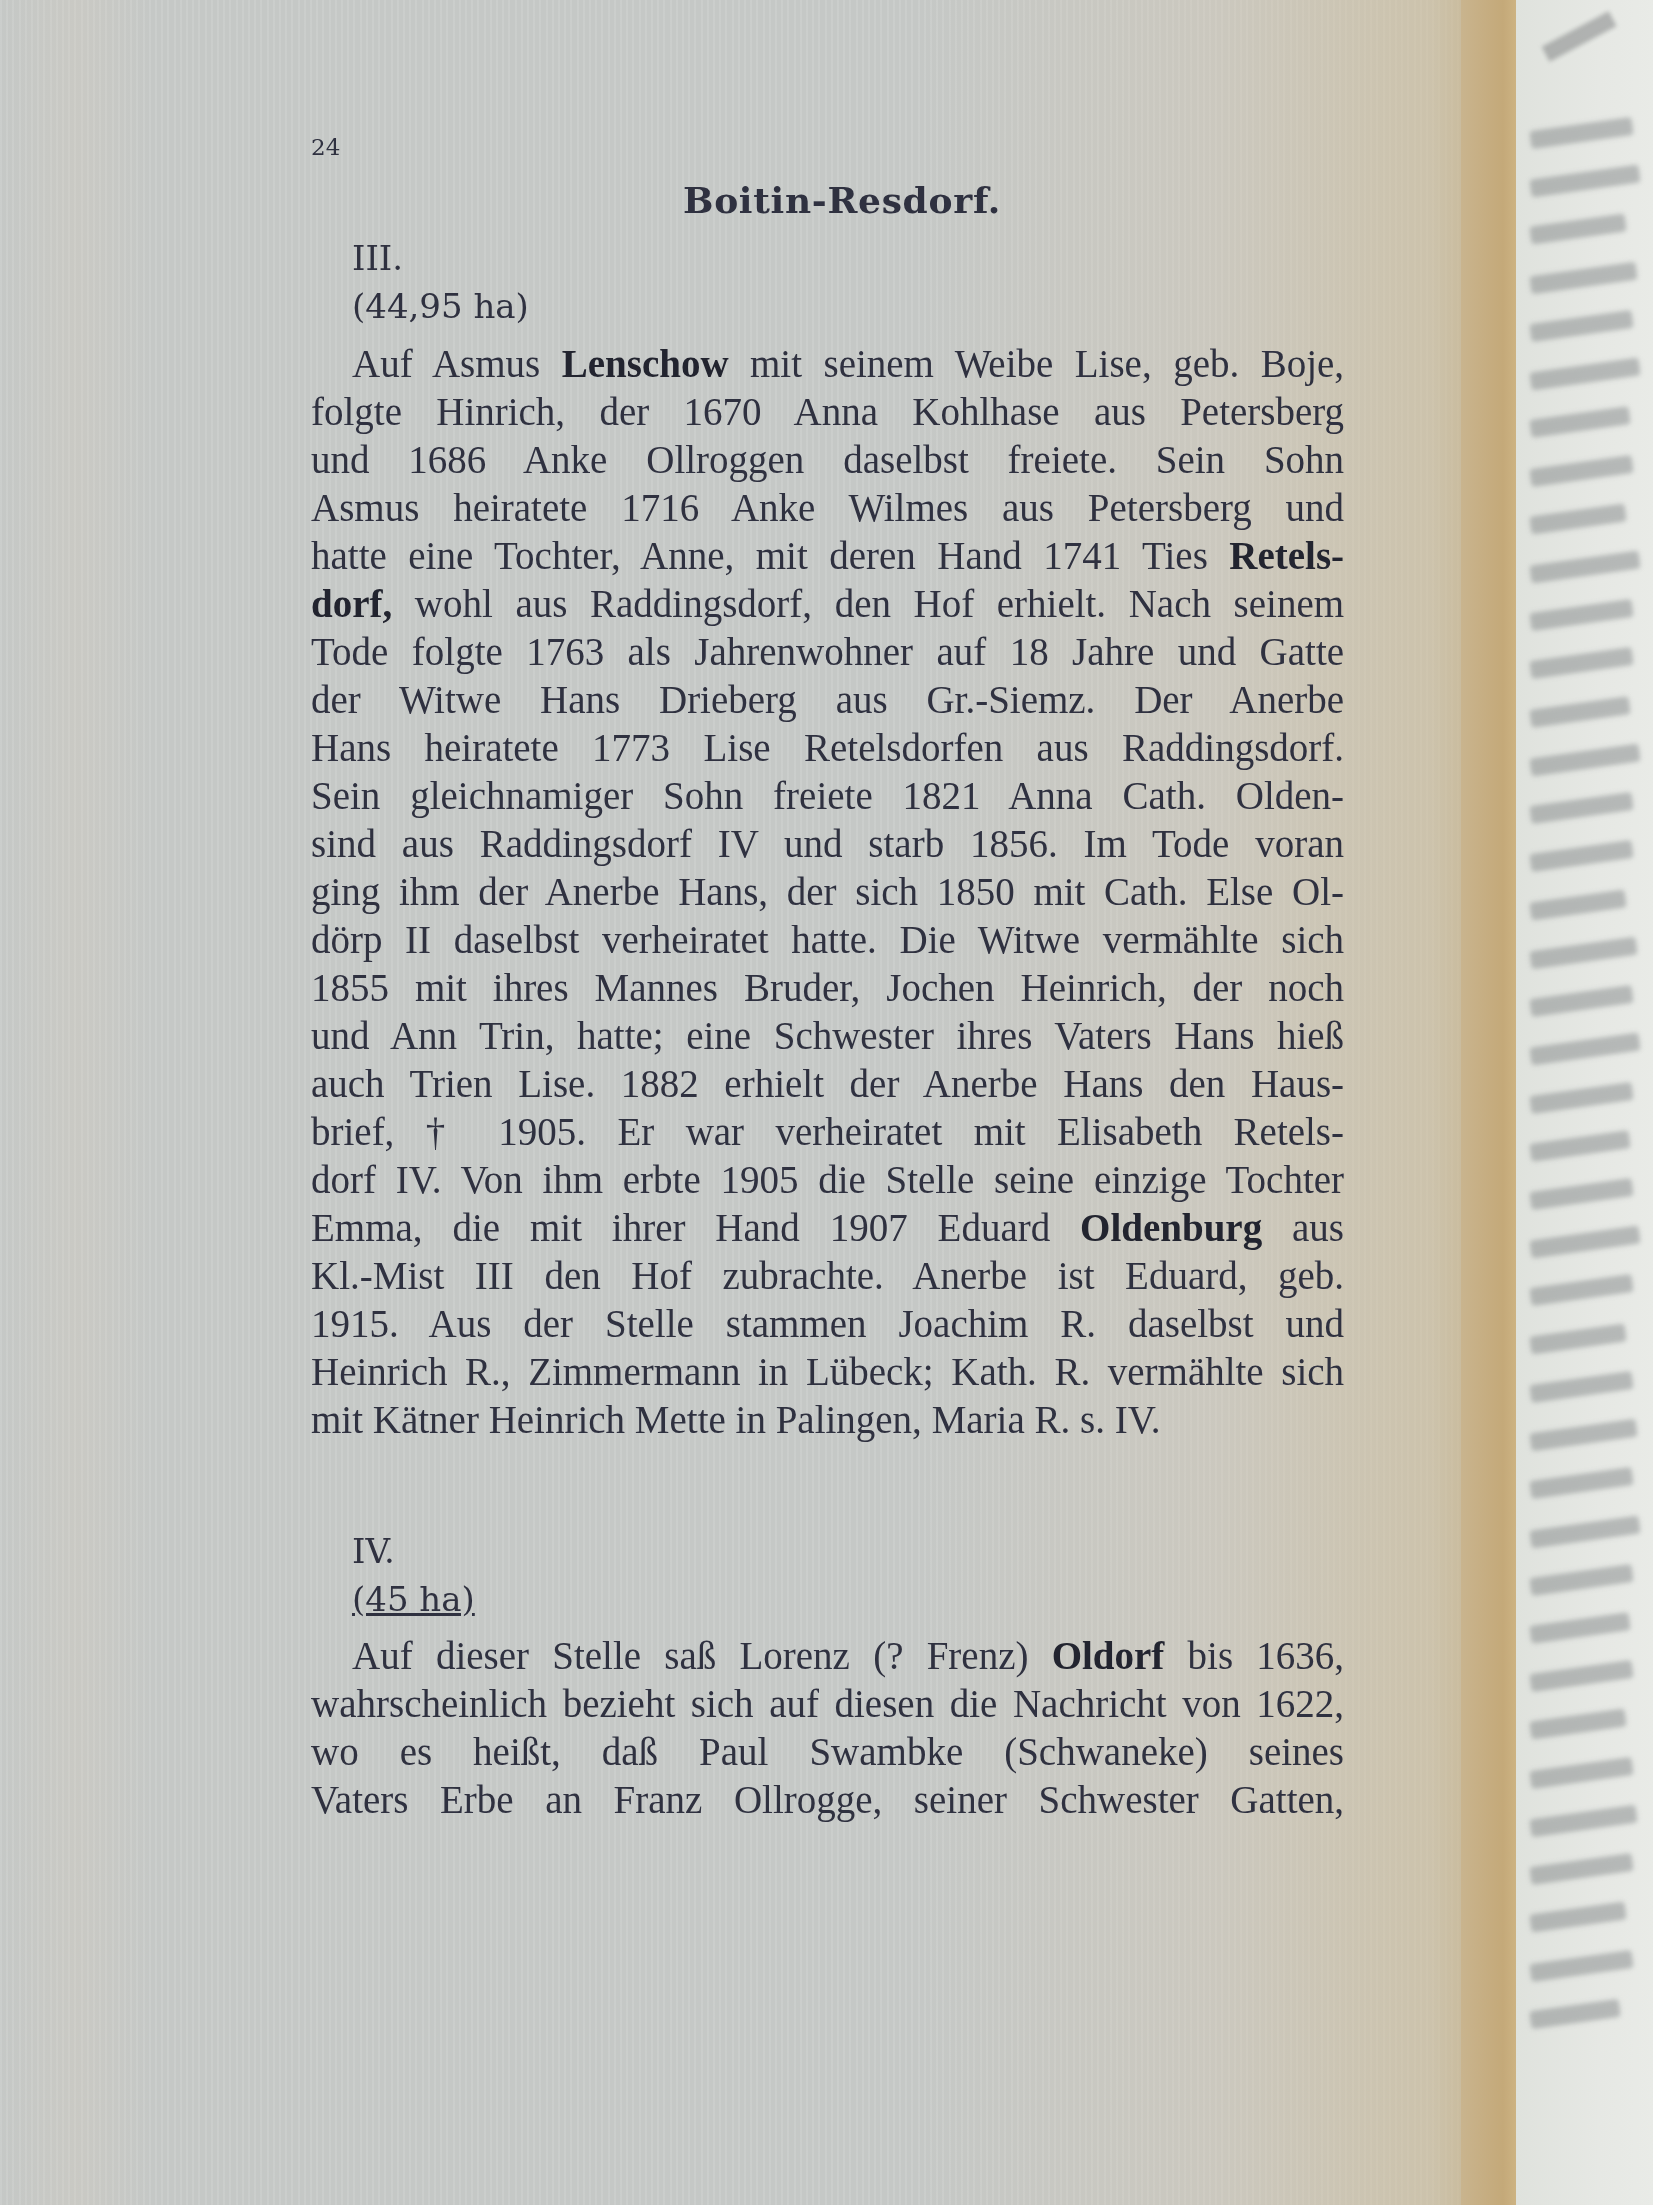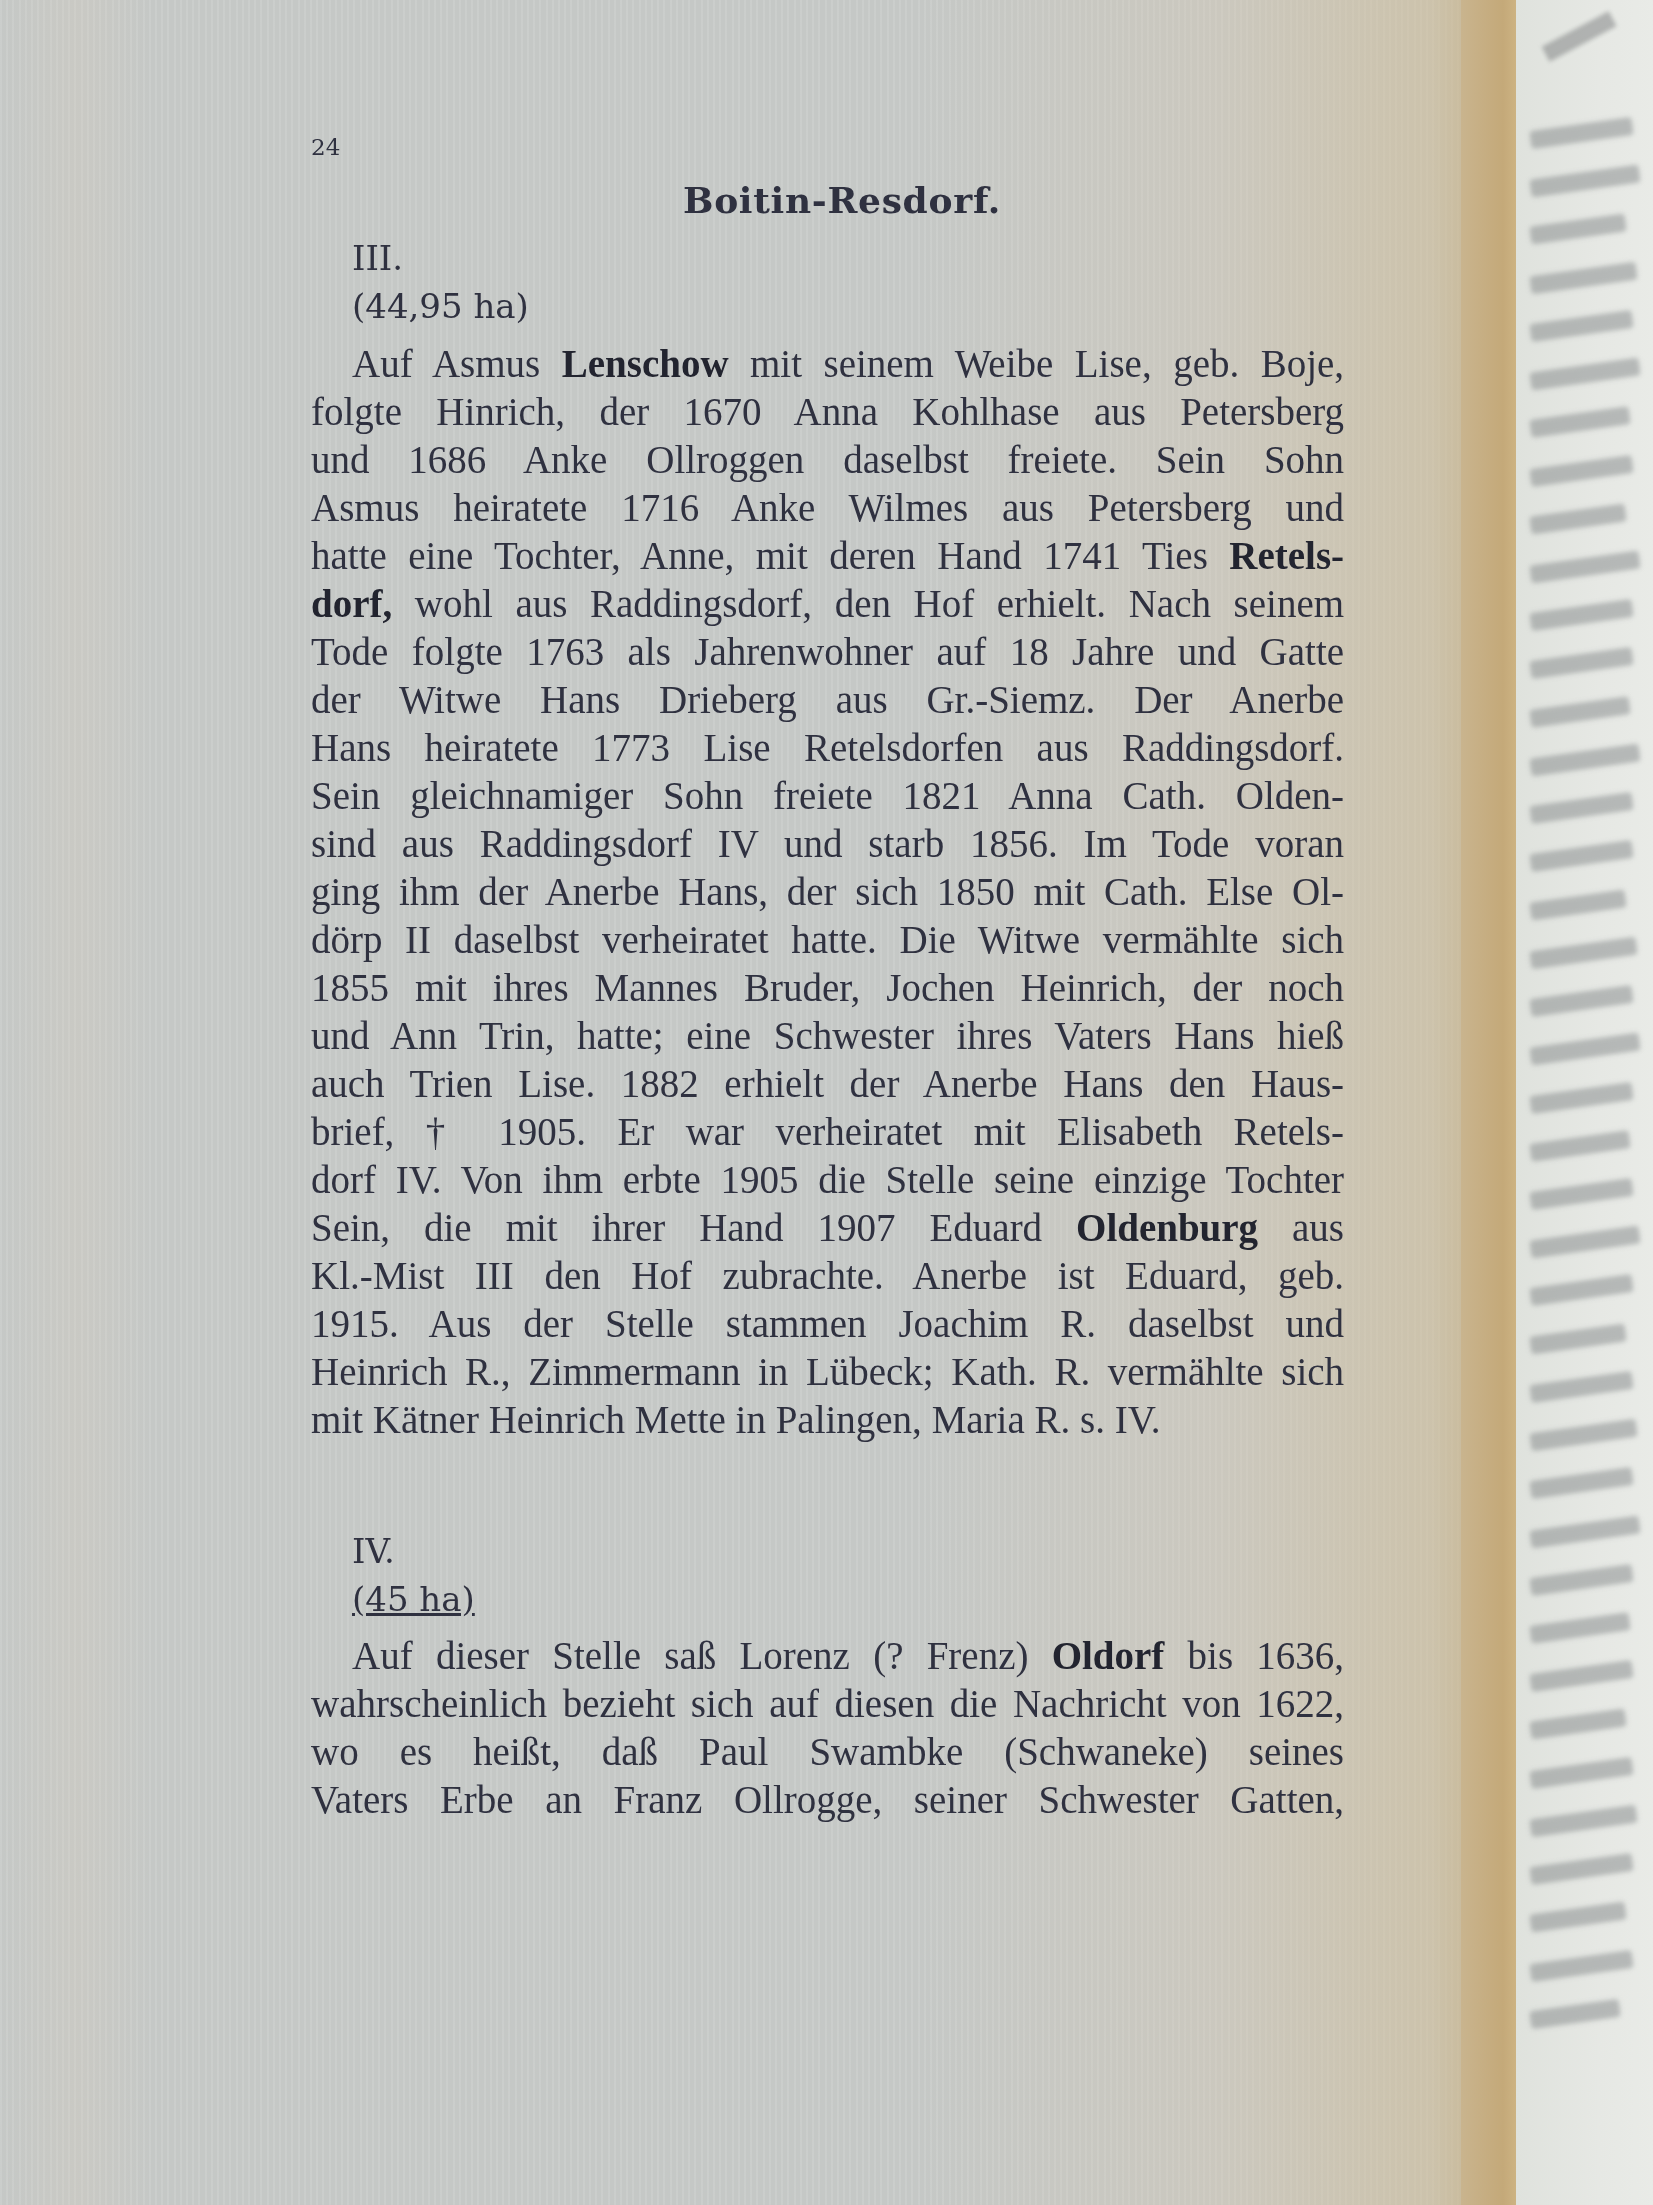--- a/index.html
+++ b/index.html
@@ -210,21 +210,21 @@
       <span class="line"><span class="word">Hans</span> <span class="word">heiratete</span> <span class="word">1773</span> <span class="word">Lise</span> <span class="word">Retelsdorfen</span> <span class="word">aus</span> <span class="word">Raddingsdorf.</span></span>
       <span class="line"><span class="word">Sein</span> <span class="word">gleichnamiger</span> <span class="word">Sohn</span> <span class="word">freiete</span> <span class="word">1821</span> <span class="word">Anna</span> <span class="word">Cath.</span> <span class="word">Olden-</span></span>
       <span class="line"><span class="word">sind</span> <span class="word">aus</span> <span class="word">Raddingsdorf</span> <span class="word">IV</span> <span class="word">und</span> <span class="word">starb</span> <span class="word">1856.</span> <span class="word">Im</span> <span class="word">Tode</span> <span class="word">voran</span></span>
       <span class="line"><span class="word">ging</span> <span class="word">ihm</span> <span class="word">der</span> <span class="word">Anerbe</span> <span class="word">Hans,</span> <span class="word">der</span> <span class="word">sich</span> <span class="word">1850</span> <span class="word">mit</span> <span class="word">Cath.</span> <span class="word">Else</span> <span class="word">Ol-</span></span>
       <span class="line"><span class="word">dörp</span> <span class="word">II</span> <span class="word">daselbst</span> <span class="word">verheiratet</span> <span class="word">hatte.</span> <span class="word">Die</span> <span class="word">Witwe</span> <span class="word">vermählte</span> <span class="word">sich</span></span>
       <span class="line"><span class="word">1855</span> <span class="word">mit</span> <span class="word">ihres</span> <span class="word">Mannes</span> <span class="word">Bruder,</span> <span class="word">Jochen</span> <span class="word">Heinrich,</span> <span class="word">der</span> <span class="word">noch</span></span>
       <span class="line"><span class="word">und</span> <span class="word">Ann</span> <span class="word">Trin,</span> <span class="word">hatte;</span> <span class="word">eine</span> <span class="word">Schwester</span> <span class="word">ihres</span> <span class="word">Vaters</span> <span class="word">Hans</span> <span class="word">hieß</span></span>
       <span class="line"><span class="word">auch</span> <span class="word">Trien</span> <span class="word">Lise.</span> <span class="word">1882</span> <span class="word">erhielt</span> <span class="word">der</span> <span class="word">Anerbe</span> <span class="word">Hans</span> <span class="word">den</span> <span class="word">Haus-</span></span>
       <span class="line"><span class="word">brief,</span> <span class="word">†</span> <span class="word">1905.</span> <span class="word">Er</span> <span class="word">war</span> <span class="word">verheiratet</span> <span class="word">mit</span> <span class="word">Elisabeth</span> <span class="word">Retels-</span></span>
       <span class="line"><span class="word">dorf</span> <span class="word">IV.</span> <span class="word">Von</span> <span class="word">ihm</span> <span class="word">erbte</span> <span class="word">1905</span> <span class="word">die</span> <span class="word">Stelle</span> <span class="word">seine</span> <span class="word">einzige</span> <span class="word">Tochter</span></span>
-      <span class="line"><span class="word">Sein,</span> <span class="word">die</span> <span class="word">mit</span> <span class="word">ihrer</span> <span class="word">Hand</span> <span class="word">1907</span> <span class="word">Eduard</span> <span class="word bold">Oldenburg</span> <span class="word">aus</span></span>
+      <span class="line"><span class="word">Emma,</span> <span class="word">die</span> <span class="word">mit</span> <span class="word">ihrer</span> <span class="word">Hand</span> <span class="word">1907</span> <span class="word">Eduard</span> <span class="word bold">Oldenburg</span> <span class="word">aus</span></span>
       <span class="line"><span class="word">Kl.-Mist</span> <span class="word">III</span> <span class="word">den</span> <span class="word">Hof</span> <span class="word">zubrachte.</span> <span class="word">Anerbe</span> <span class="word">ist</span> <span class="word">Eduard,</span> <span class="word">geb.</span></span>
       <span class="line"><span class="word">1915.</span> <span class="word">Aus</span> <span class="word">der</span> <span class="word">Stelle</span> <span class="word">stammen</span> <span class="word">Joachim</span> <span class="word">R.</span> <span class="word">daselbst</span> <span class="word">und</span></span>
       <span class="line"><span class="word">Heinrich</span> <span class="word">R.,</span> <span class="word">Zimmermann</span> <span class="word">in</span> <span class="word">Lübeck;</span> <span class="word">Kath.</span> <span class="word">R.</span> <span class="word">vermählte</span> <span class="word">sich</span></span>
       <span class="line last"><span class="word">mit</span> <span class="word">Kätner</span> <span class="word">Heinrich</span> <span class="word">Mette</span> <span class="word">in</span> <span class="word">Palingen,</span> <span class="word">Maria</span> <span class="word">R.</span> <span class="word">s.</span> <span class="word">IV.</span></span>
     </div>
 
   <div class="section-heading section-number sec2">IV.</div>
   <div class="section-heading section-area sec2">(45 ha)</div>
   <div class="paragraph" id="sec1">
       <span class="line indent"><span class="word">Auf</span> <span class="word">dieser</span> <span class="word">Stelle</span> <span class="word">saß</span> <span class="word">Lorenz</span> <span class="word">(?</span> <span class="word">Frenz)</span> <span class="word bold">Oldorf</span> <span class="word">bis</span> <span class="word">1636,</span></span>

